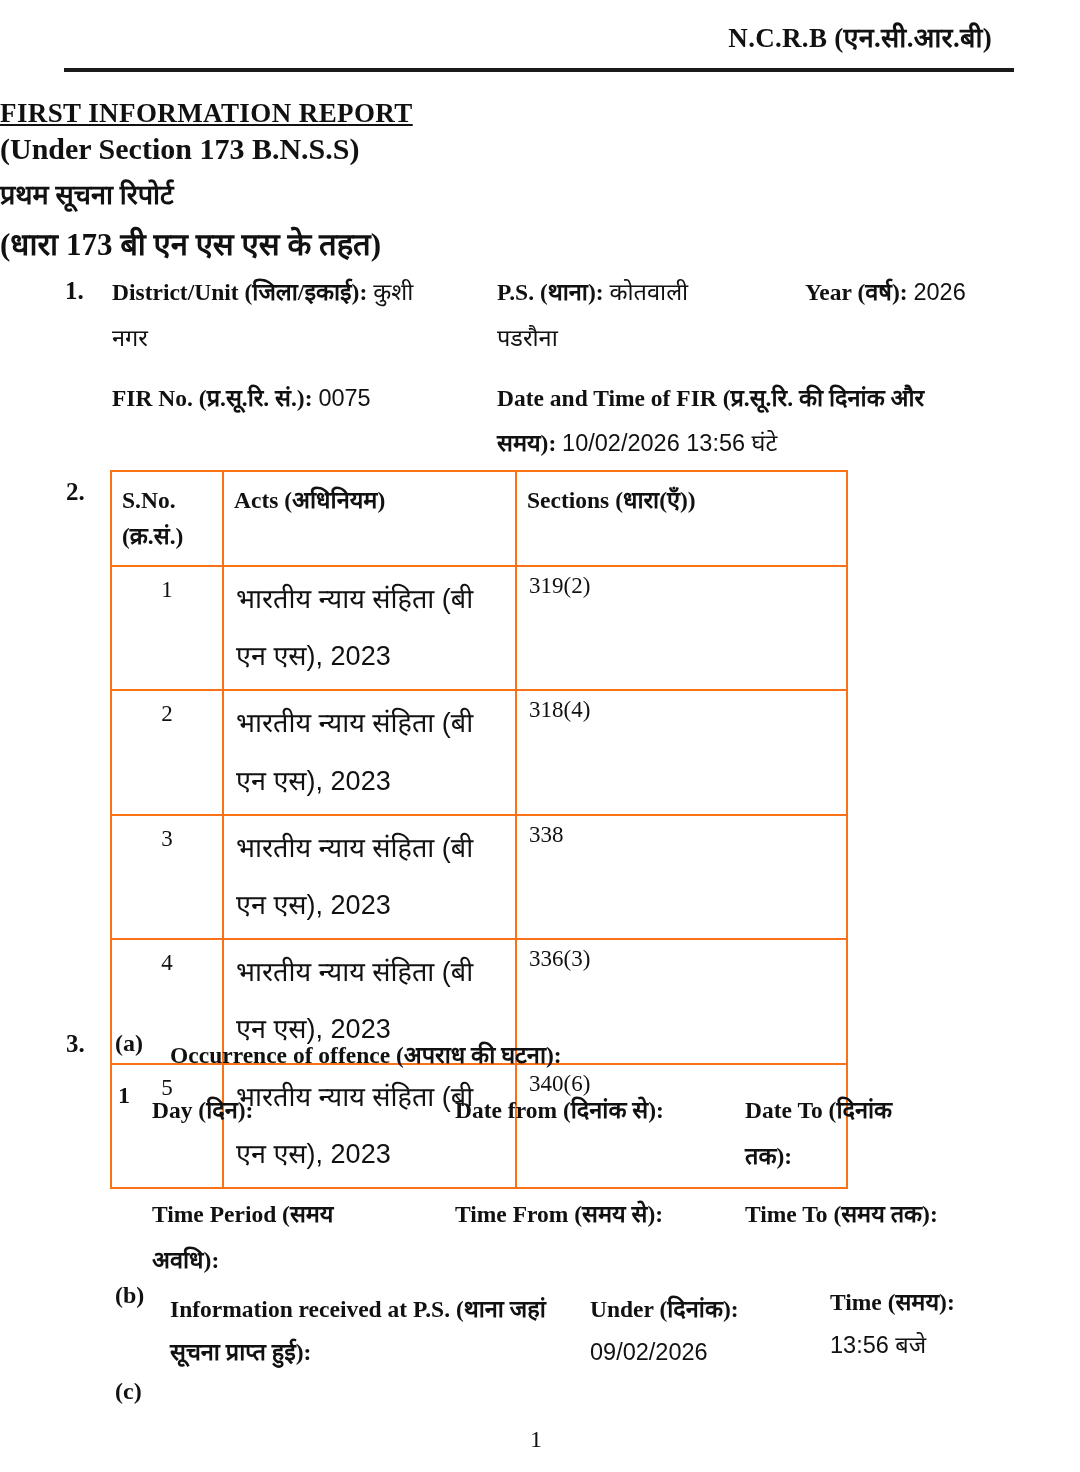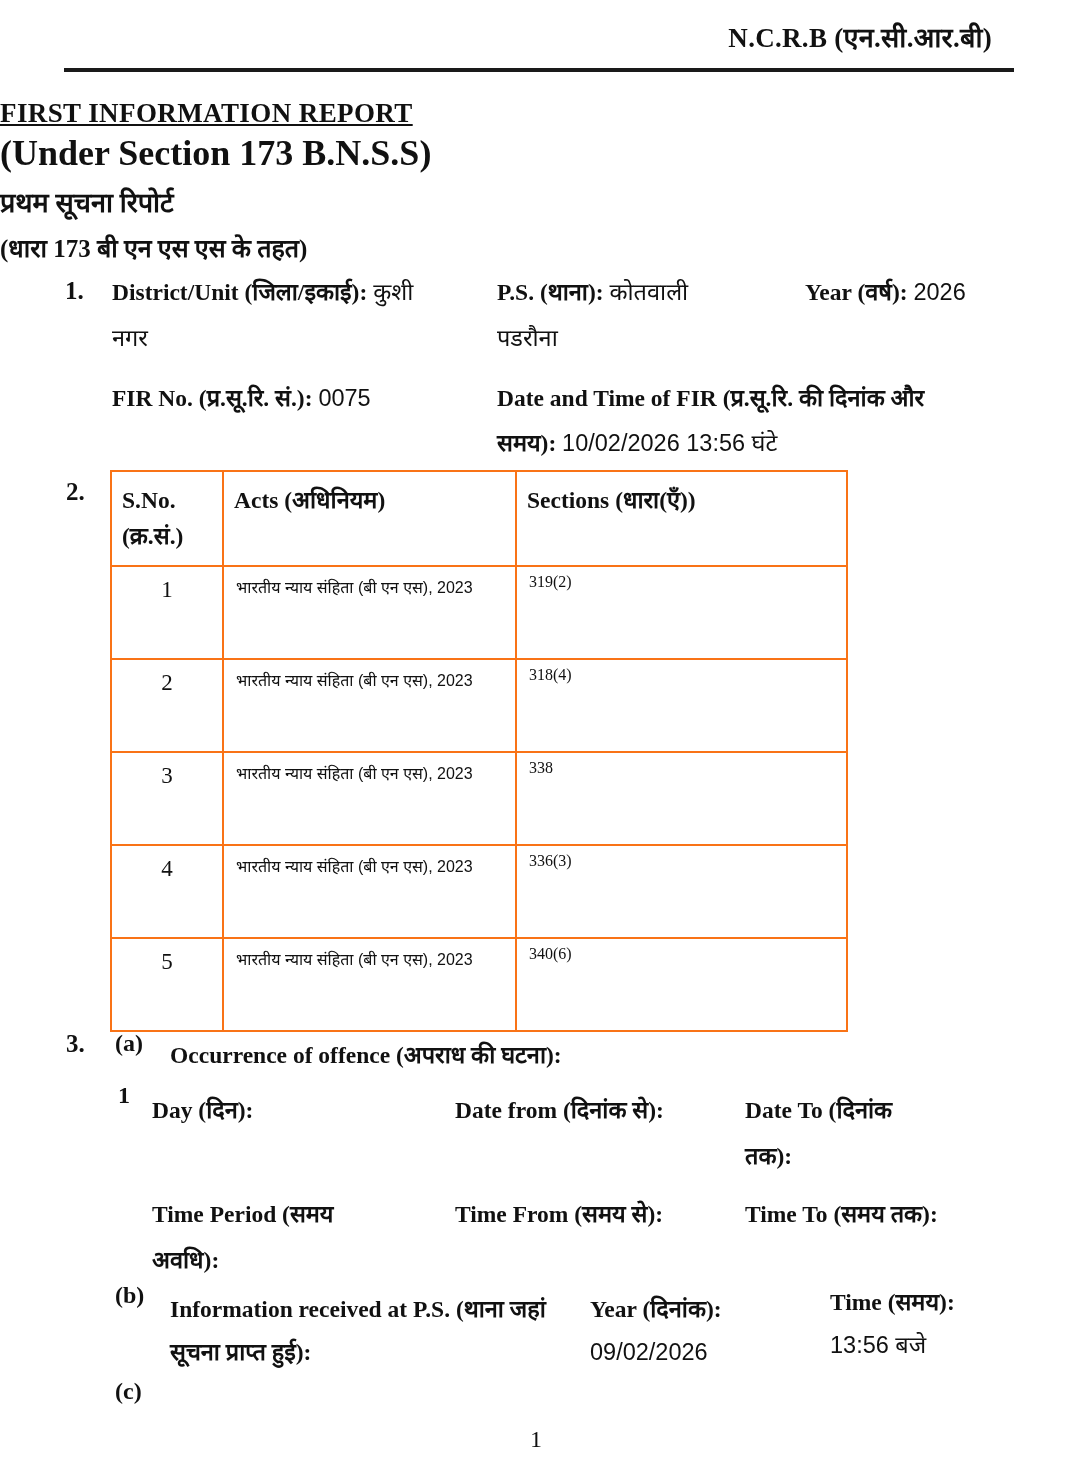--- a/index.html
+++ b/index.html
@@ -19,23 +19,23 @@
     font-weight:bold; font-size:27px; letter-spacing:0.3px;
   }
   .rule {
     position:absolute; top:68px; left:64px; width:950px;
     border-top:4px solid #1a1a1a;
   }
 
   
   .title-block { position:absolute; top:98px; left:0; width:1072px; text-align:left; }
   .t1 { font-weight:bold; font-size:27px; text-decoration:underline; letter-spacing:0.4px; }
-  .t2 { font-weight:bold; font-size:36px; margin-top:3px; }
+  .t2 { font-weight:bold; font-size:30px; margin-top:3px; }
   .t3 { font-weight:bold; font-size:27px; margin-top:9px; }
-  .t4 { font-weight:bold; font-size:25px; margin-top:10px; }
+  .t4 { font-weight:bold; font-size:31px; margin-top:10px; }
 
   
   .s1 { position:absolute; top:270px; left:65px; width:950px; }
   .s1-grid {
     display:grid; grid-template-columns:47px 385px 308px 210px;
     font-size:23.5px; line-height:1.95; row-gap:14px;
   }
   .s1-num { font-weight:bold; font-size:25px; line-height:1.7; }
   .c-district { padding-right:70px; }
   .c-ps { padding-right:60px; }
@@ -50,22 +50,22 @@
   .s2-table th, .s2-table td { border:2px solid #f97316; vertical-align:top; }
   .s2-table th {
     text-align:left; font-size:23.5px; font-weight:bold;
     padding:10px 10px; line-height:1.55; height:85px;
   }
   .col-sno { width:112px; }
   .col-act { width:293px; }
   .col-sec { width:331px; }
   .s2-table td { height:93px; }
   td.sno { text-align:center; font-size:23px; padding-top:10px; }
-  td.act { font-size:16px; line-height:2.12; padding:4px 12px; }
-  td.sec { font-size:16px; padding:6px 12px; }
+  td.act { font-size:27px; line-height:2.12; padding:4px 12px; }
+  td.sec { font-size:23px; padding:6px 12px; }
 
   
   .s3 { position:absolute; top:1030px; left:0; width:1080px; font-size:23.5px; }
   .s3 .abs { position:absolute; }
   .s3-num { left:66px; top:0; font-weight:bold; font-size:25px; }
   .s3a-label { left:115px; top:0; font-weight:bold; font-size:24px; }
   .s3a-heading { left:170px; top:8px; font-weight:bold; }
   .row1-no { left:118px; top:52px; font-weight:bold; font-size:24px; }
   .day   { left:152px; top:58px; width:300px; line-height:1.95; }
   .dfrom { left:455px; top:58px; width:290px; line-height:1.95; }
@@ -177,21 +177,21 @@
     <div class="abs dfrom lbl">Date from (दिनांक से):</div>
     <div class="abs dto lbl">Date To (दिनांक तक):</div>
 
     <div class="abs tperiod lbl">Time Period (समय अवधि):</div>
     <div class="abs tfrom lbl">Time From (समय से):</div>
     <div class="abs tto lbl">Time To (समय तक):</div>
 
     <div class="abs s3b-label">(b)</div>
     <div class="abs s3b-heading lbl">Information received at P.S. (थाना जहां सूचना प्राप्त हुई):</div>
     <div class="abs s3b-date">
-      <div class="lbl">Year (दिनांक):</div>
+      <div class="lbl">Under (दिनांक):</div>
       <div class="val sans">09/02/2026</div>
     </div>
     <div class="abs s3b-time">
       <div class="lbl">Time (समय):</div>
       <div class="val sans">13:56 बजे</div>
     </div>
 
     <div class="abs s3c-label">(c)</div>
   </div>
 

